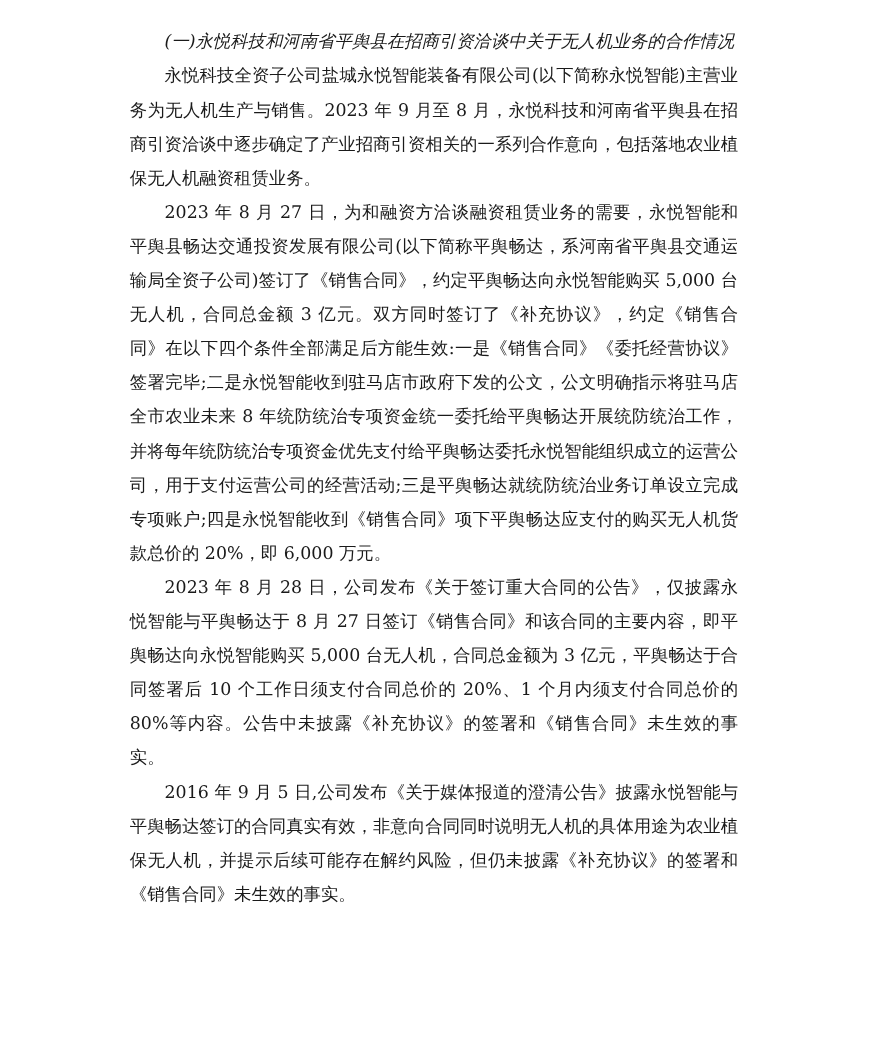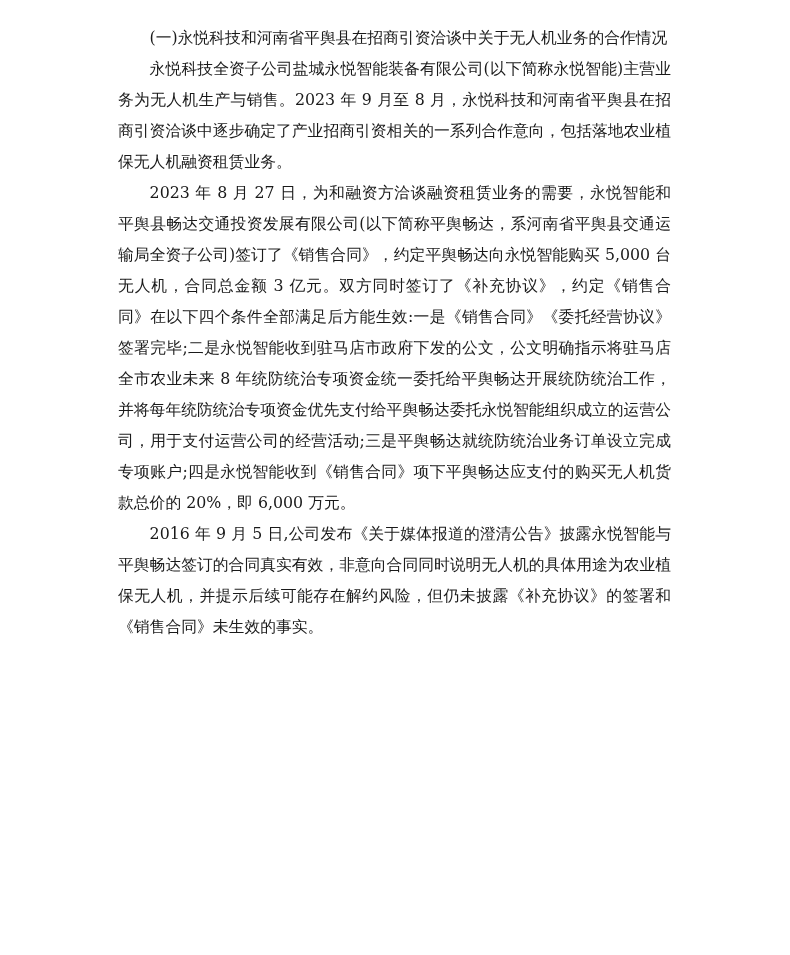--- a/index.html
+++ b/index.html
@@ -25,23 +25,25 @@
     text-align: justify;
     text-justify: inter-character;
   }
   .page p {
     margin: 0;
     text-indent: 2em;
     letter-spacing: 0;
   }
   .page p.heading {
     text-indent: 2em;
+    font-style: italic;
   }
 </style>
 </head>
 <body>
 
 <div class="page">
   <p class="heading">(一)永悦科技和河南省平舆县在招商引资洽谈中关于无人机业务的合作情况</p>
   <p>永悦科技全资子公司盐城永悦智能装备有限公司(以下简称永悦智能)主营业务为无人机生产与销售。2023 年 9 月至 8 月，永悦科技和河南省平舆县在招商引资洽谈中逐步确定了产业招商引资相关的一系列合作意向，包括落地农业植保无人机融资租赁业务。</p>
   <p>2023 年 8 月 27 日，为和融资方洽谈融资租赁业务的需要，永悦智能和平舆县畅达交通投资发展有限公司(以下简称平舆畅达，系河南省平舆县交通运输局全资子公司)签订了《销售合同》，约定平舆畅达向永悦智能购买 5,000 台无人机，合同总金额 3 亿元。双方同时签订了《补充协议》，约定《销售合同》在以下四个条件全部满足后方能生效:一是《销售合同》《委托经营协议》签署完毕;二是永悦智能收到驻马店市政府下发的公文，公文明确指示将驻马店全市农业未来 8 年统防统治专项资金统一委托给平舆畅达开展统防统治工作，并将每年统防统治专项资金优先支付给平舆畅达委托永悦智能组织成立的运营公司，用于支付运营公司的经营活动;三是平舆畅达就统防统治业务订单设立完成专项账户;四是永悦智能收到《销售合同》项下平舆畅达应支付的购买无人机货款总价的 20%，即 6,000 万元。</p>
+  <p>2023 年 8 月 28 日，公司发布《关于签订重大合同的公告》，仅披露永悦智能与平舆畅达于 8 月 27 日签订《销售合同》和该合同的主要内容，即平舆畅达向永悦智能购买 5,000 台无人机，合同总金额为 3 亿元，平舆畅达于合同签署后 10 个工作日须支付合同总价的 20%、1 个月内须支付合同总价的 80%等内容。公告中未披露《补充协议》的签署和《销售合同》未生效的事实。</p>
   <p>2016 年 9 月 5 日,公司发布《关于媒体报道的澄清公告》披露永悦智能与平舆畅达签订的合同真实有效，非意向合同同时说明无人机的具体用途为农业植保无人机，并提示后续可能存在解约风险，但仍未披露《补充协议》的签署和《销售合同》未生效的事实。</p>
 </div>
 
 </body></html>

